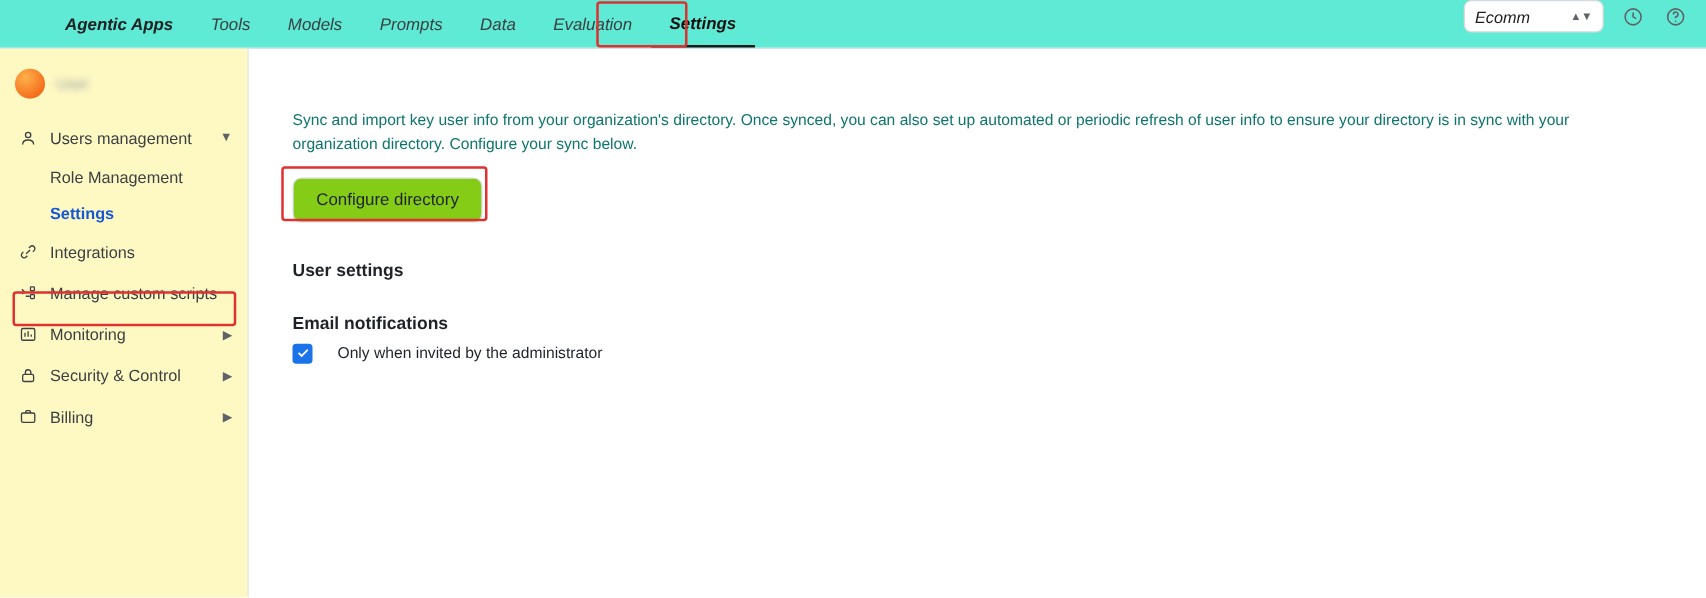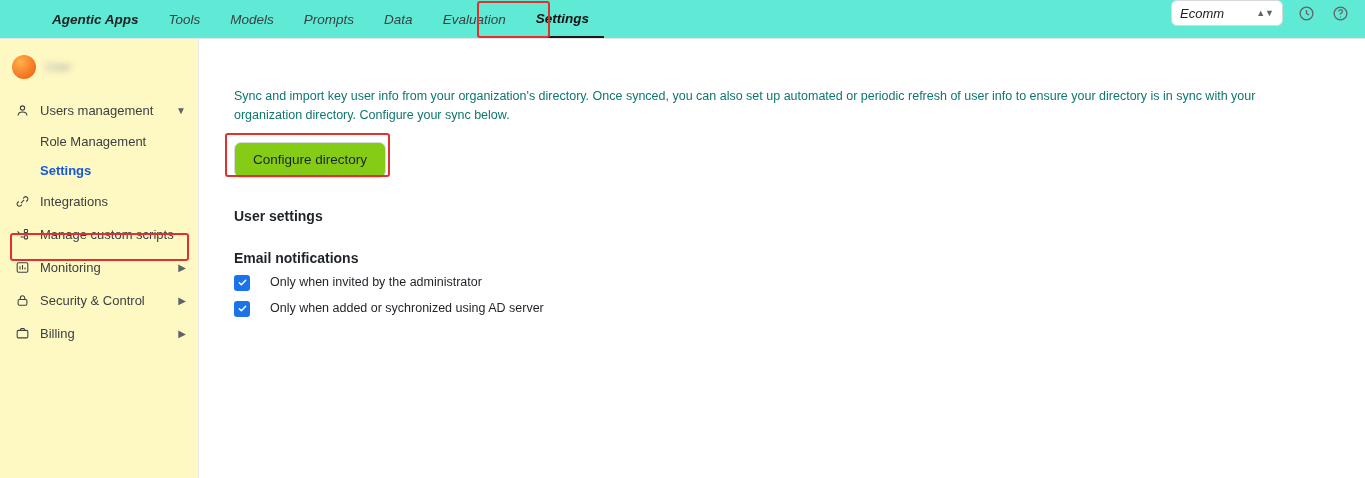--- a/index.html
+++ b/index.html
@@ -364,24 +364,16 @@
 
       <div class="check-row">
         <span class="checkbox">
           <svg width="11" height="11" viewBox="0 0 24 24" fill="none" stroke="#ffffff" stroke-width="3.2" stroke-linecap="round" stroke-linejoin="round">
               <path d="M5 12.5l4.5 4.5L19 7"></path>
             </svg>
         </span>
         <span class="check-label">Only when invited by the administrator</span>
       </div>
 
-      <div class="check-row">
-        <span class="checkbox">
-          <svg width="11" height="11" viewBox="0 0 24 24" fill="none" stroke="#ffffff" stroke-width="3.2" stroke-linecap="round" stroke-linejoin="round">
-              <path d="M5 12.5l4.5 4.5L19 7"></path>
-            </svg>
-        </span>
-        <span class="check-label">Only when added or sychronized using AD server</span>
-      </div>
     </div>
 
   </div>
 </div>
 
 </body></html>

